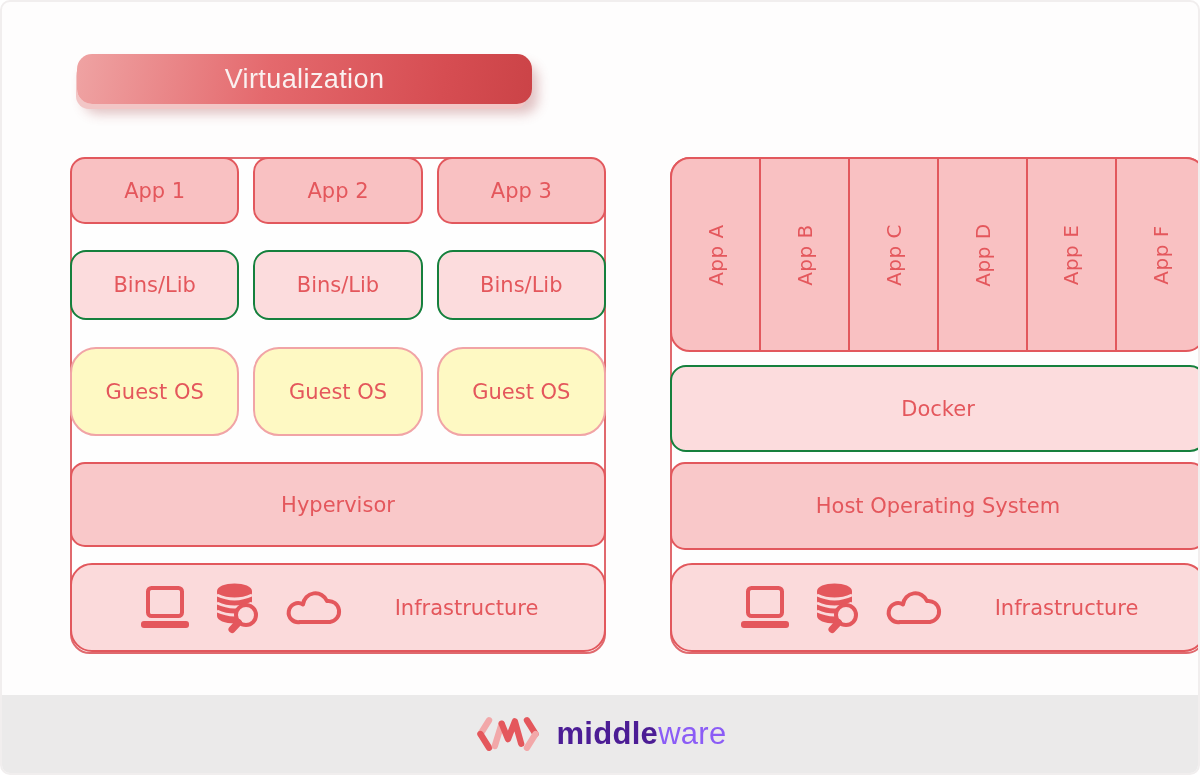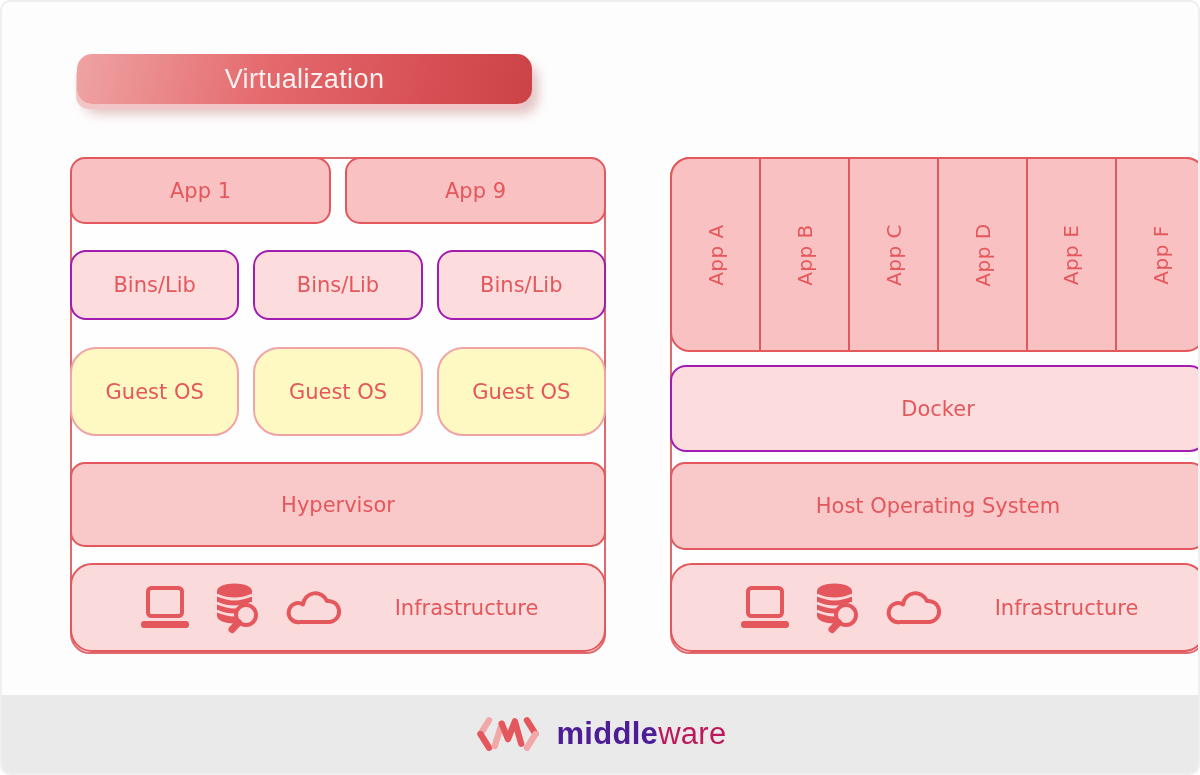--- a/index.html
+++ b/index.html
@@ -42,21 +42,21 @@
   .rp-host   { top:303px; height:88px; }
   .rp-inf    { top:404px; height:89px; }
 
   .box {
     display:flex; align-items:center; justify-content:center;
     color:#e4575c; font-size:21px; font-family:"DejaVu Sans", sans-serif;
     border-radius:14px; flex:1;
   }
   .fill-app   { background:#f9c1c2; border:2px solid #e2585d; border-radius:15px; }
   .fill-mid   { background:#f9c8c9; border:2px solid #e2585d; border-radius:15px;text-align:center; }
-  .fill-light { background:#fcdcdd; border:2px solid #a21caf; border-radius:16px; }
+  .fill-light { background:#fcdcdd; border:2px solid #15803d; border-radius:16px; }
   .fill-guest { background:#fef9c3; border:2px solid #f1a4a6; border-radius:26px; }
   .fill-infra { background:#fbdadb; border:2px solid #e2585d; border-radius:22px;padding-left:33px; }
 
   
   .apps-block {
     position:absolute; left:-2px; right:-2px; top:-2px; height:195px;
     background:#f9c1c2; border:2px solid #e2585d; border-radius:20px;
     display:flex; overflow:hidden;
   }
   .app-col {
@@ -78,41 +78,44 @@
   .infra-label { flex:1; text-align:center; color:#e4575c; font-size:21px;
                  font-family:"DejaVu Sans", sans-serif; }
 
   
   .footer {
     position:absolute; left:0; right:0; bottom:0; height:78px;
     background:#ebeaea; display:flex; align-items:center; justify-content:center; gap:13px;
   }
   .brand-text { font-size:31px; letter-spacing:.3px; }
   .brand-bold  { color:#4c1d95; font-weight:700; }
-  .brand-light { color:#be185d; font-weight:400;margin-top:42px; }
+  .brand-light { color:#8b5cf6; font-weight:400;margin-top:42px; }
 
   .icon { display:block; }
 </style>
 </head>
 <body>
 
 <div class="canvas">
 
   <div class="banner banner-left">
     <span>Virtualization</span>
   </div>
 
   <div class="panel panel-left">
 
     <div class="prow lp-r1">
       <div class="box fill-app">
           <span>App 1</span>
         </div>
       <div class="box fill-app">
-          <span>App 9</span>
+          <span>App 2</span>
+        </div>
+      <div class="box fill-app">
+          <span>App 3</span>
         </div>
     </div>
 
     <div class="prow lp-r2">
       <div class="box fill-light">
           <span>Bins/Lib</span>
         </div>
       <div class="box fill-light">
           <span>Bins/Lib</span>
         </div>

